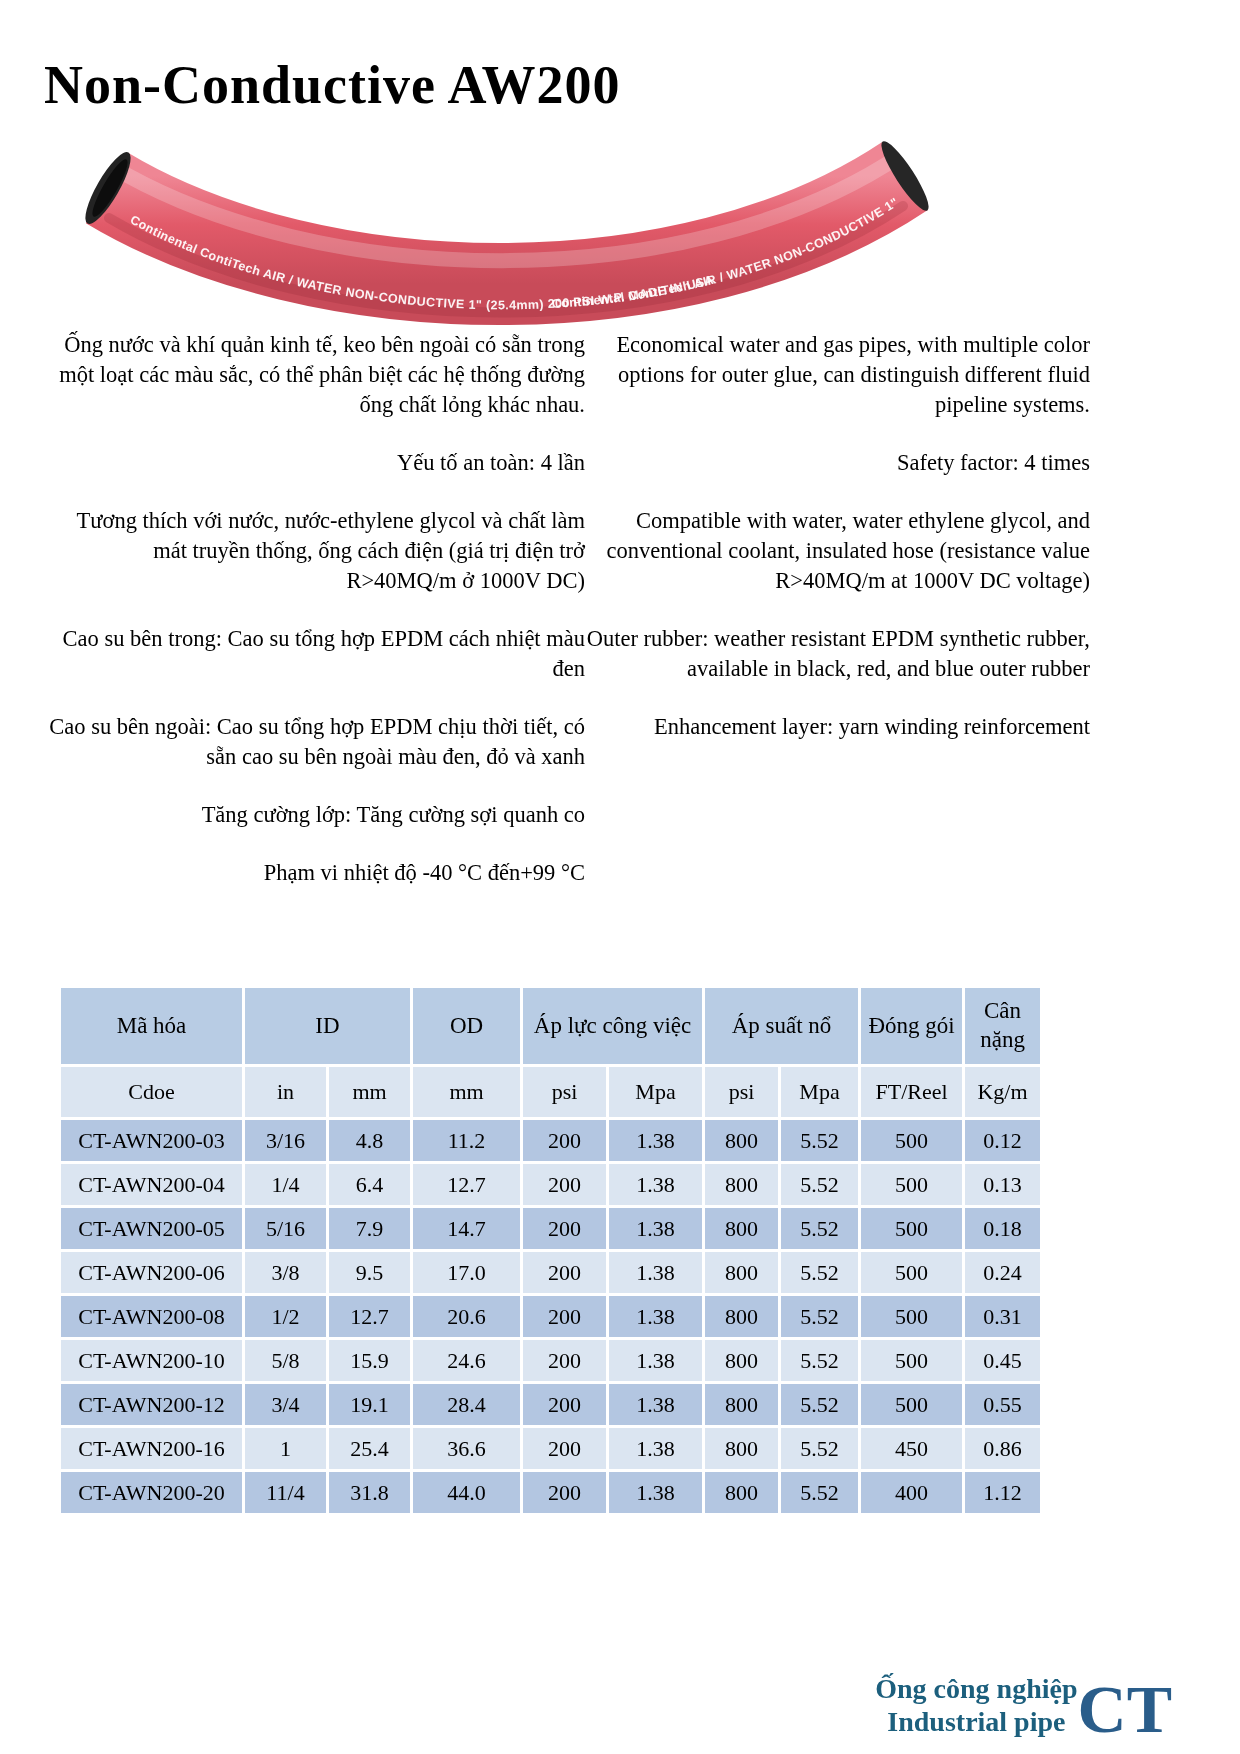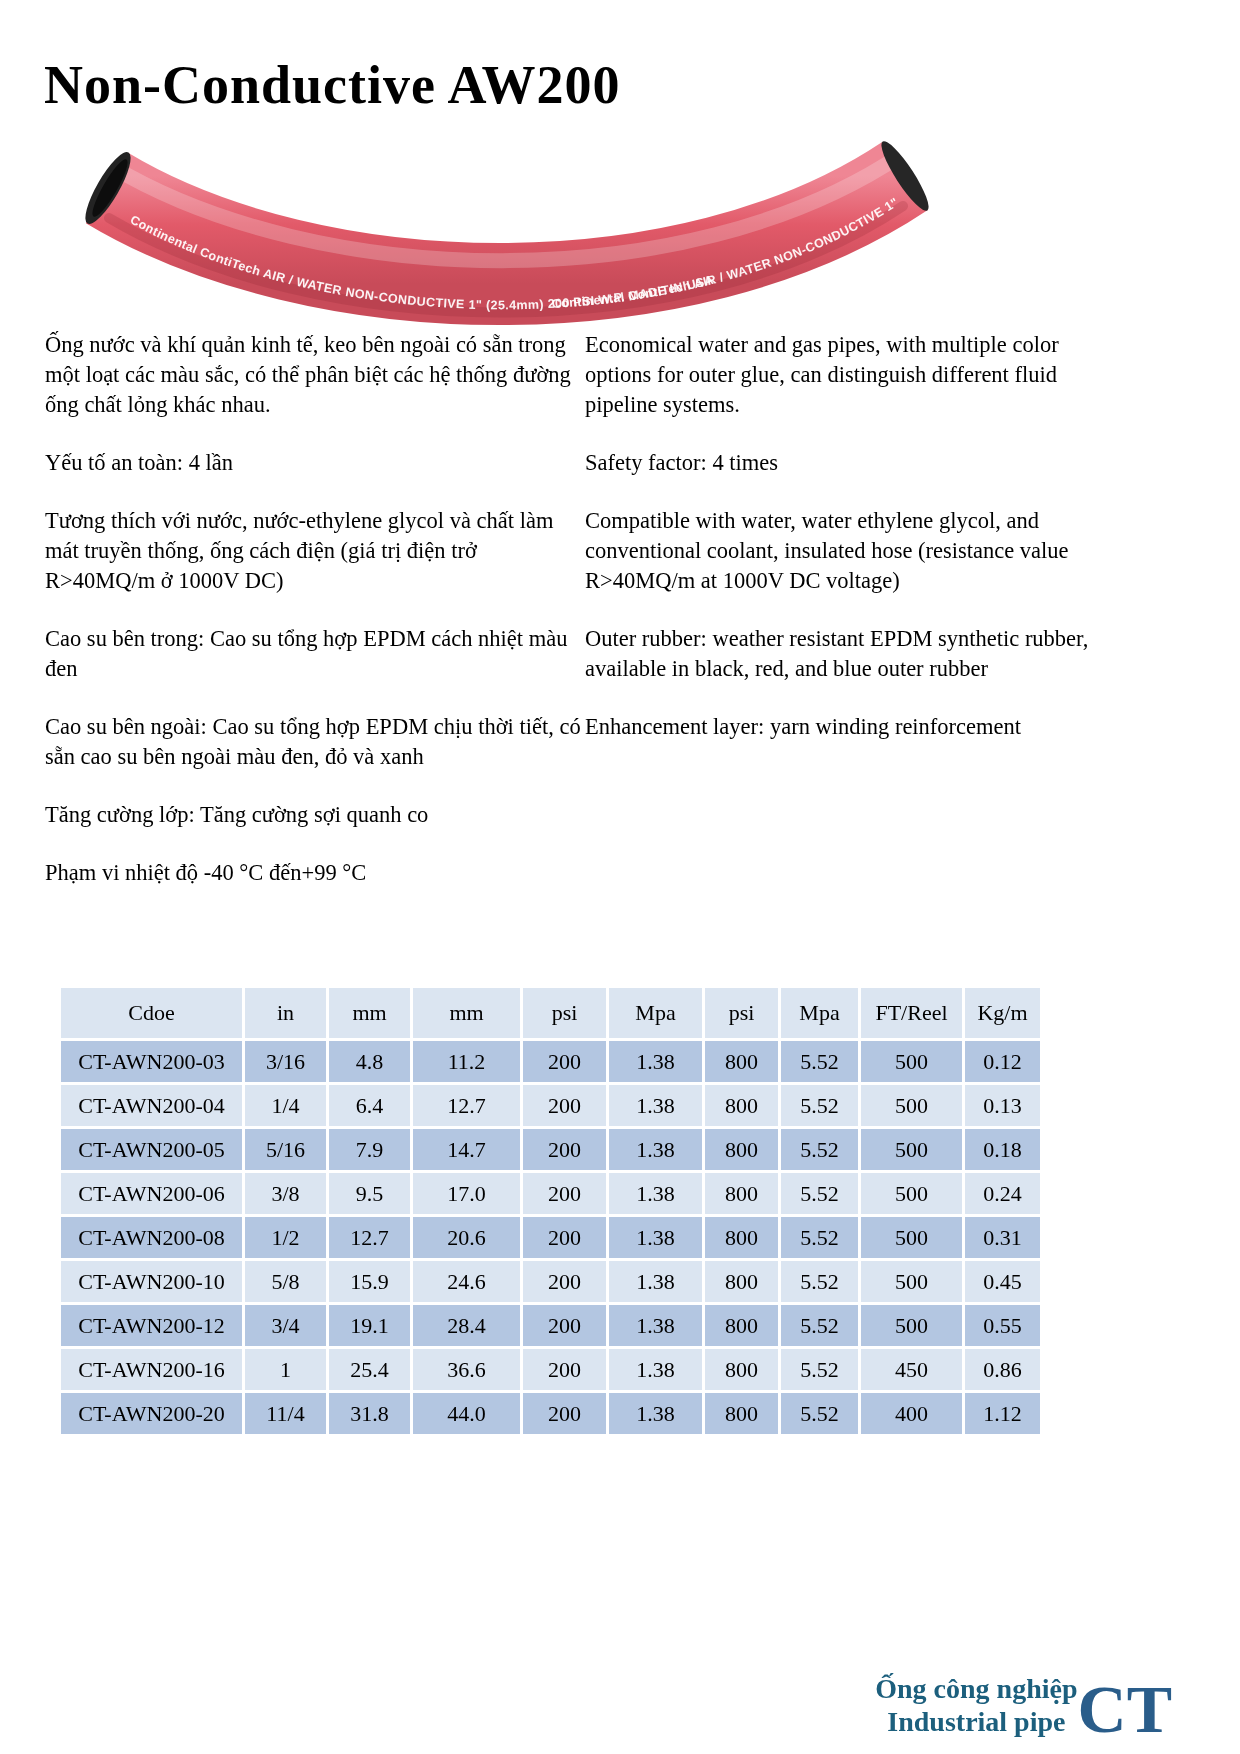--- a/index.html
+++ b/index.html
@@ -12,21 +12,21 @@
     font-size:54px; font-weight:bold; letter-spacing:1px; white-space:nowrap;
   }
   .hose { position:absolute; left:85px; top:126px; width:845px; height:214px; }
   .hose text {
     font-family:"Liberation Sans", sans-serif; font-size:12.5px; font-weight:bold;
     fill:rgba(255,255,255,0.93); letter-spacing:0.4px;
   }
   .col { position:absolute; top:330px; }
   .col-vn { left:45px;  width:540px; }
   .col-en { left:585px; width:505px; }
-  .col p { margin:0 0 28px 0; font-size:22.5px; line-height:30px; }
+  .col p { margin:0 0 28px 0; font-size:22.5px; line-height:30px;text-align:right; }
   .spec-table {
     position:absolute; left:58px; top:985px; width:982px;
     border-collapse:collapse; table-layout:fixed; text-align:center; font-size:22px;
   }
   .spec-table th, .spec-table td { border:3px solid #ffffff; font-weight:normal; padding:0 2px; }
   .spec-table tr.h1 th { background:#b8cce4; height:76px; font-size:23px; line-height:1.25; }
   .spec-table tr.h2 th { background:#dbe5f1; height:50px; }
   .spec-table tbody td { height:41px; }
   .spec-table tr.dark  td { background:#b3c6e1; }
   .spec-table tr.light td { background:#dbe5f1; }
@@ -96,20 +96,29 @@
         <col style="width:84px">
       <col style="width:110px">
         <col style="width:86px">
         <col style="width:96px">
       <col style="width:76px">
         <col style="width:80px">
         <col style="width:104px">
       <col style="width:78px">
     </colgroup>
     <thead>
+      <tr class="h1">
+        <th>Mã hóa</th>
+        <th colspan="2">ID</th>
+        <th>OD</th>
+        <th colspan="2">Áp lực công việc</th>
+        <th colspan="2">Áp suất nổ</th>
+        <th>Đóng gói</th>
+        <th>Cân nặng</th>
+      </tr>
       <tr class="h2">
         <th>Cdoe</th>
         <th>in</th>
         <th>mm</th>
         <th>mm</th>
         <th>psi</th>
         <th>Mpa</th>
         <th>psi</th>
         <th>Mpa</th>
         <th>FT/Reel</th>

